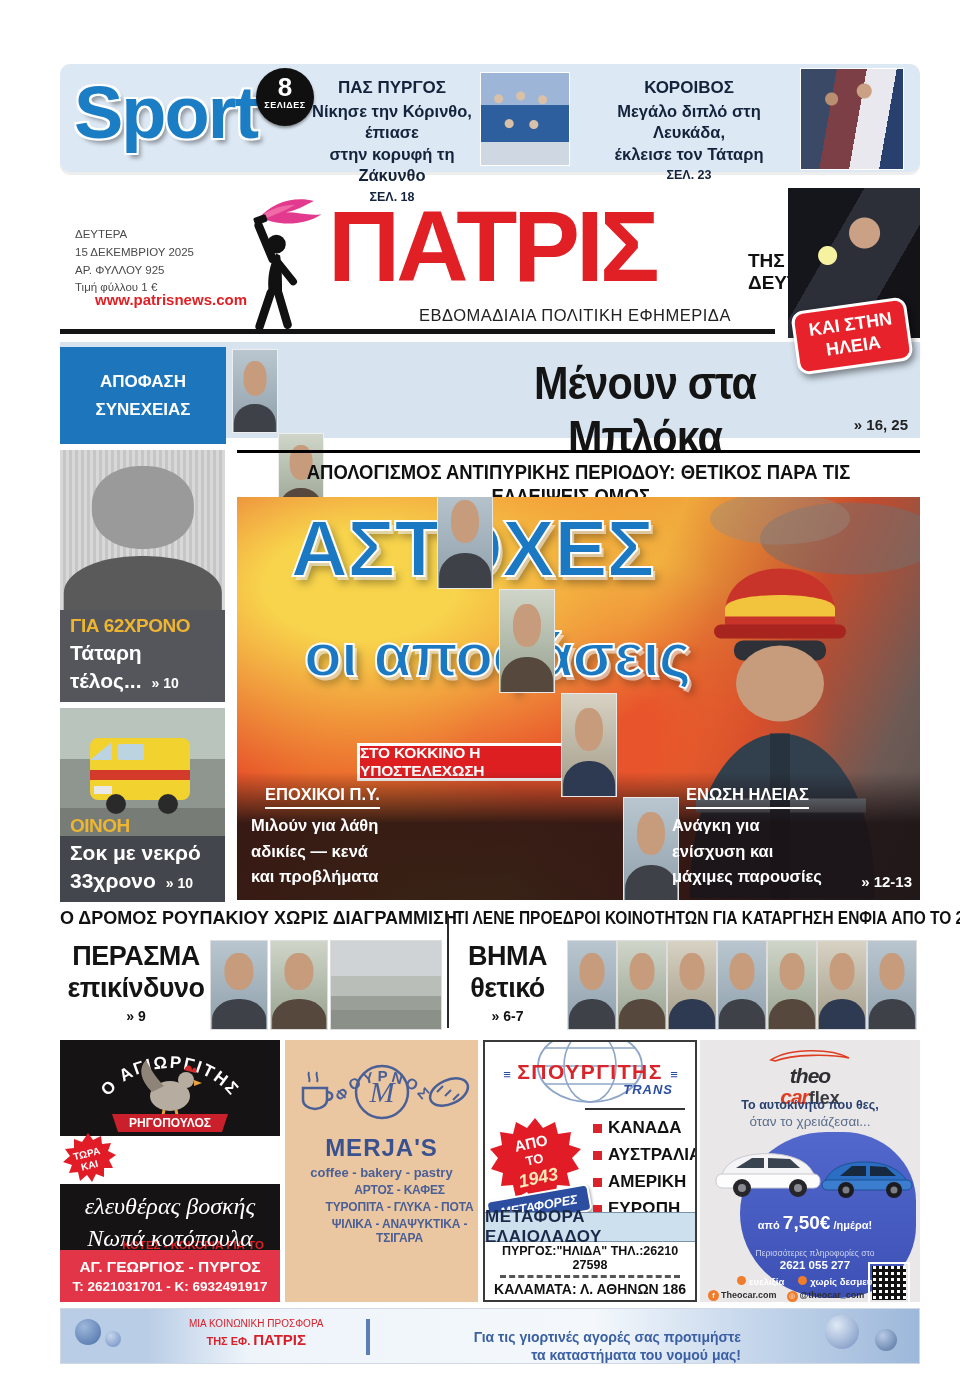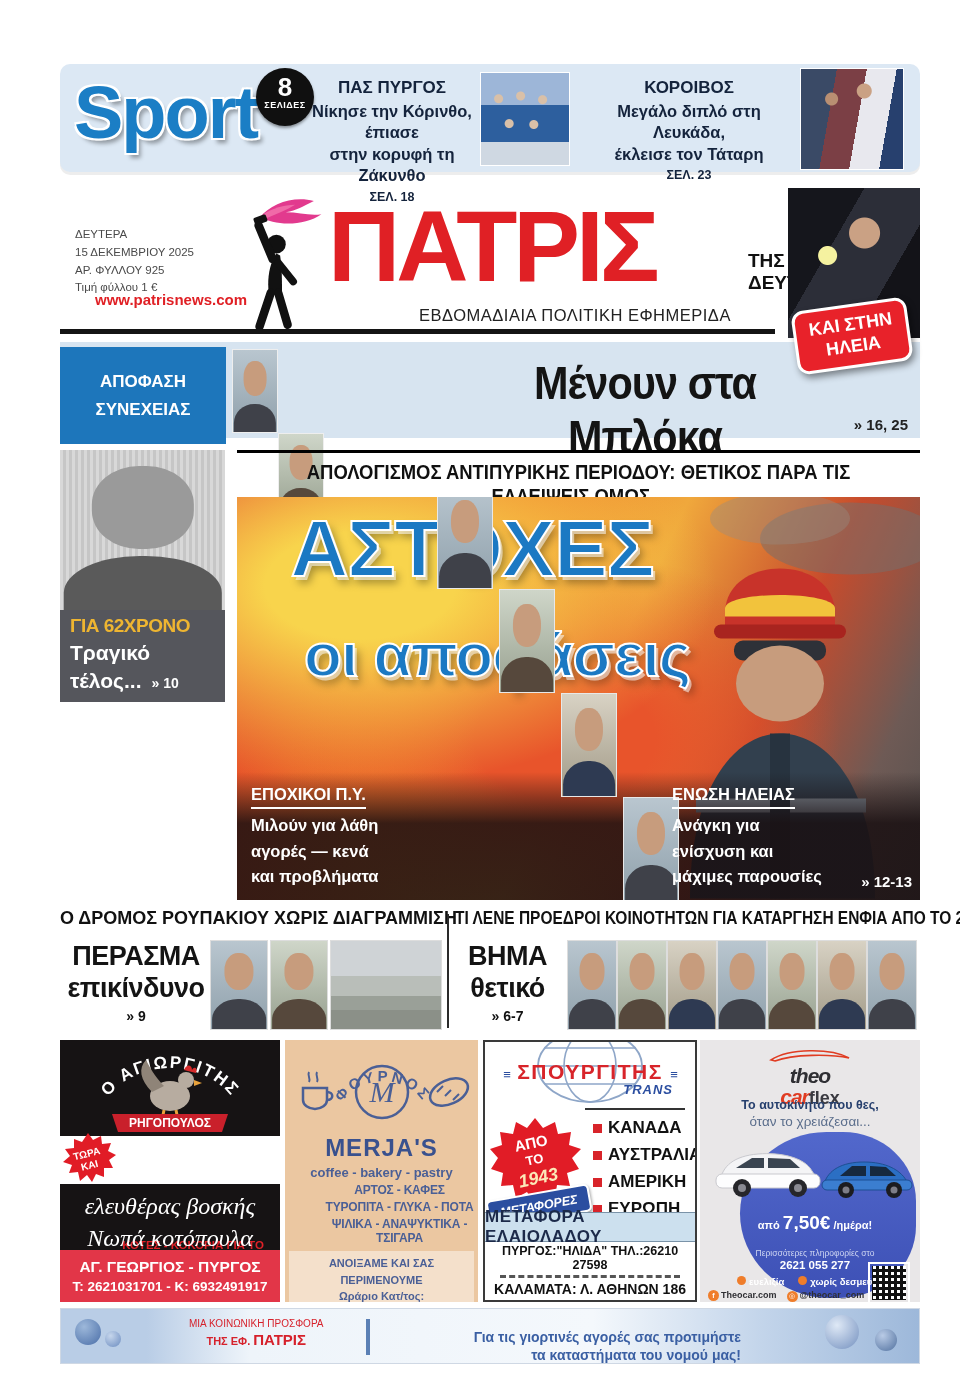--- a/index.html
+++ b/index.html
@@ -92,21 +92,21 @@
      radial-gradient(ellipse at 48% 60%,#e8542b 0 18%,transparent 55%),
      linear-gradient(115deg,#e1372a 0%,#ef7d2b 34%,#f0a83c 52%,#c74b2c 72%,#6e5a55 88%,#55504e 100%);}
   .mp-h1{position:absolute;left:0;top:6px;width:470px;text-align:center;font-size:80px;font-weight:800;color:#1b79c3;
      letter-spacing:-1px;-webkit-text-stroke:2px #fff;text-shadow:3px 4px 0 rgba(255,255,255,.55),5px 7px 8px rgba(0,0,0,.35);}
   .mp-h2{position:absolute;left:0;top:122px;width:520px;text-align:center;font-size:62px;font-weight:800;color:#1b79c3;
      letter-spacing:-1px;-webkit-text-stroke:2px #fff;text-shadow:3px 4px 0 rgba(255,255,255,.55),5px 7px 8px rgba(0,0,0,.35);}
   .mp-banner{position:absolute;left:120px;top:246px;width:244px;height:32px;background:#dd1f22;border:3px solid #fff;
      color:#fff;font-size:15.5px;font-weight:800;display:flex;align-items:center;justify-content:center;letter-spacing:-.2px;}
   .mp-band{position:absolute;left:0;bottom:0;width:100%;height:128px;background:linear-gradient(rgba(30,18,20,0),rgba(24,14,16,.85) 40%);}
   .mp-sub{position:absolute;color:#fff;}
-  .mp-sub .st{font-size:16.5px;font-weight:800;border-bottom:2px solid #fff;display:inline-block;padding-bottom:3px;margin-bottom:4px;}
+  .mp-sub .st{font-size:16.5px;font-weight:800;border-bottom:2px solid #fff;display:inline-block;padding-bottom:3px;margin-bottom:4px;margin-left:14px;}
   .mp-sub .sl{font-size:16.5px;font-weight:700;line-height:1.55;}
   .mp-left{left:14px;bottom:10px;width:180px;}
   .mp-right{left:435px;bottom:10px;width:185px;}
   .mp-face{bottom:12px;width:54px;height:102px;border:1px solid #e8e8e8;}
   .mp-pages{position:absolute;right:8px;bottom:10px;color:#fff;font-size:15px;font-weight:700;}
   .ff-svg{position:absolute;right:-10px;top:0;height:100%;}
 
   
   .mid{top:908px;height:127px;}
   .mid1{left:60px;width:380px;}
@@ -262,47 +262,66 @@
     <div class="abs face blk-ph" style="left:310px;"></div>
     <div class="abs face v2 blk-ph" style="left:356px;"></div>
     <div class="abs blk-headline"><span class="cond">Μένουν στα Μπλόκα</span></div>
     <div class="abs blk-pages">» 16, 25</div>
   </div>
 
   <div class="abs side-card sc1">
     <div class="face bw sc1-photo"></div>
     <div class="sc-cap">
       <div class="sc-tag">ΓΙΑ 62ΧΡΟΝΟ</div>
-      <div class="sc-line">Τραγικό</div>
+      <div class="sc-line">Τάταρη</div>
       <div class="sc-line"><span>τέλος...</span><span class="sc-page">» 10</span></div>
+    </div>
+  </div>
+  <div class="abs side-card sc2">
+    <div class="sc2-photo">
+      <svg viewBox="0 0 165 128" width="165" height="128">
+        <rect x="30" y="30" width="100" height="62" rx="8" fill="#f2d22e"></rect>
+        <rect x="30" y="62" width="100" height="10" fill="#d43a2a"></rect>
+        <path d="M30,52 L52,34 L52,52 Z" fill="#bcd4e2"></path>
+        <rect x="58" y="36" width="26" height="16" rx="2" fill="#bcd4e2"></rect>
+        <circle cx="56" cy="96" r="10" fill="#2a2a2a"></circle>
+        <circle cx="108" cy="96" r="10" fill="#2a2a2a"></circle>
+        <rect x="34" y="78" width="18" height="8" fill="#e8e8e8"></rect>
+      </svg>
+    </div>
+    <div class="sc-cap">
+      <div class="sc-tag">ΟΙΝΟΗ</div>
+      <div class="sc-line">Σοκ με νεκρό</div>
+      <div class="sc-line"><span>33χρονο</span><span class="sc-page">» 10</span></div>
     </div>
   </div>
 
   <div class="abs kick"><span class="cond">ΑΠΟΛΟΓΙΣΜΟΣ ΑΝΤΙΠΥΡΙΚΗΣ ΠΕΡΙΟΔΟΥ: ΘΕΤΙΚΟΣ ΠΑΡΑ ΤΙΣ ΕΛΛΕΙΨΕΙΣ ΟΜΩΣ...</span></div>
 
   <div class="abs mainph">
     <svg class="ff-svg" viewBox="0 0 300 400" width="300">
       <ellipse cx="220" cy="40" rx="90" ry="36" fill="rgba(120,110,105,.55)"></ellipse>
       <ellipse cx="150" cy="20" rx="70" ry="26" fill="rgba(150,140,130,.4)"></ellipse>
       <path d="M95,115 C95,55 205,55 205,115 L205,130 L95,130 Z" fill="#c8332a"></path>
       <path d="M95,110 C95,92 205,92 205,110 L205,118 L95,118 Z" fill="#f2c33c"></path>
       <rect x="84" y="126" width="132" height="14" rx="7" fill="#a8241f"></rect>
       <rect x="104" y="142" width="92" height="20" rx="9" fill="#2e3138"></rect>
       <ellipse cx="150" cy="185" rx="44" ry="38" fill="#c79c7d"></ellipse>
       <path d="M60,400 C60,280 110,235 150,235 C195,235 245,285 245,400 Z" fill="#32404e"></path>
       <rect x="66" y="300" width="170" height="14" fill="#8b97a2"></rect>
       <rect x="140" y="235" width="20" height="165" fill="#27333f"></rect>
     </svg>
     <div class="mp-h1">ΑΣΤΟΧΕΣ</div>
     <div class="mp-h2">οι αποφάσεις</div>
+    <div class="mp-banner">ΣΤΟ ΚΟΚΚΙΝΟ Η ΥΠΟΣΤΕΛΕΧΩΣΗ</div>
     <div class="mp-band"></div>
     <div class="mp-sub mp-left">
       <div class="st">ΕΠΟΧΙΚΟΙ Π.Υ.</div>
       <div class="sl">Μιλούν για λάθη</div>
-      <div class="sl">αγορές — κενά</div>
+      <div class="sl">αδικίες — κενά</div>
       <div class="sl">και προβλήματα</div>
     </div>
     <div class="abs face mp-face" style="left:200px;"></div>
     <div class="abs face v2 mp-face" style="left:262px;"></div>
     <div class="abs face v3 mp-face" style="left:324px;"></div>
     <div class="abs face mp-face" style="left:386px;"></div>
     <div class="mp-sub mp-right">
       <div class="st">ΕΝΩΣΗ ΗΛΕΙΑΣ</div>
       <div class="sl">Ανάγκη για</div>
       <div class="sl">ενίσχυση και</div>
@@ -391,25 +410,20 @@
       <path d="M42,52 c7,0 7,8 0,8" fill="none" stroke="#4a5f96" stroke-width="2.5"></path>
       <path d="M24,42 c2,-4 -2,-6 0,-10 M32,42 c2,-4 -2,-6 0,-10" fill="none" stroke="#4a5f96" stroke-width="2"></path>
       <ellipse cx="164" cy="52" rx="20" ry="12" fill="none" stroke="#4a5f96" stroke-width="2.5" transform="rotate(-24 164 52)"></ellipse>
       <path d="M152,52 l6,-6 M160,56 l6,-6 M168,60 l6,-6" stroke="#4a5f96" stroke-width="2"></path>
     </svg>
     <div class="mer-name">MERJA'S</div>
     <div class="mer-sub">coffee - bakery - pastry</div>
     <div class="mer-line">ΑΡΤΟΣ - ΚΑΦΕΣ</div>
     <div class="mer-line">ΤΥΡΟΠΙΤΑ - ΓΛΥΚΑ - ΠΟΤΑ</div>
     <div class="mer-line">ΨΙΛΙΚΑ - ΑΝΑΨΥΚΤΙΚΑ - ΤΣΙΓΑΡΑ</div>
-    <div class="mer-band">
-      <div>ΑΝΟΙΞΑΜΕ ΚΑΙ ΣΑΣ ΠΕΡΙΜΕΝΟΥΜΕ</div>
-      <div>Ωράριο Κατ/τος:</div>
-      <div>5 το πρωί έως 10 το βράδυ</div>
-    </div>
     
     
   </div>
 
   <div class="abs ad ad-spo">
     <div class="spo-head">
       <svg class="spo-globe" viewBox="0 0 120 80" width="120" height="80">
         <ellipse cx="60" cy="40" rx="52" ry="36" fill="none" stroke="#8ea6c8" stroke-width="2"></ellipse>
         <ellipse cx="60" cy="40" rx="26" ry="36" fill="none" stroke="#8ea6c8" stroke-width="1.6"></ellipse>
         <line x1="8" y1="40" x2="112" y2="40" stroke="#8ea6c8" stroke-width="1.6"></line>

